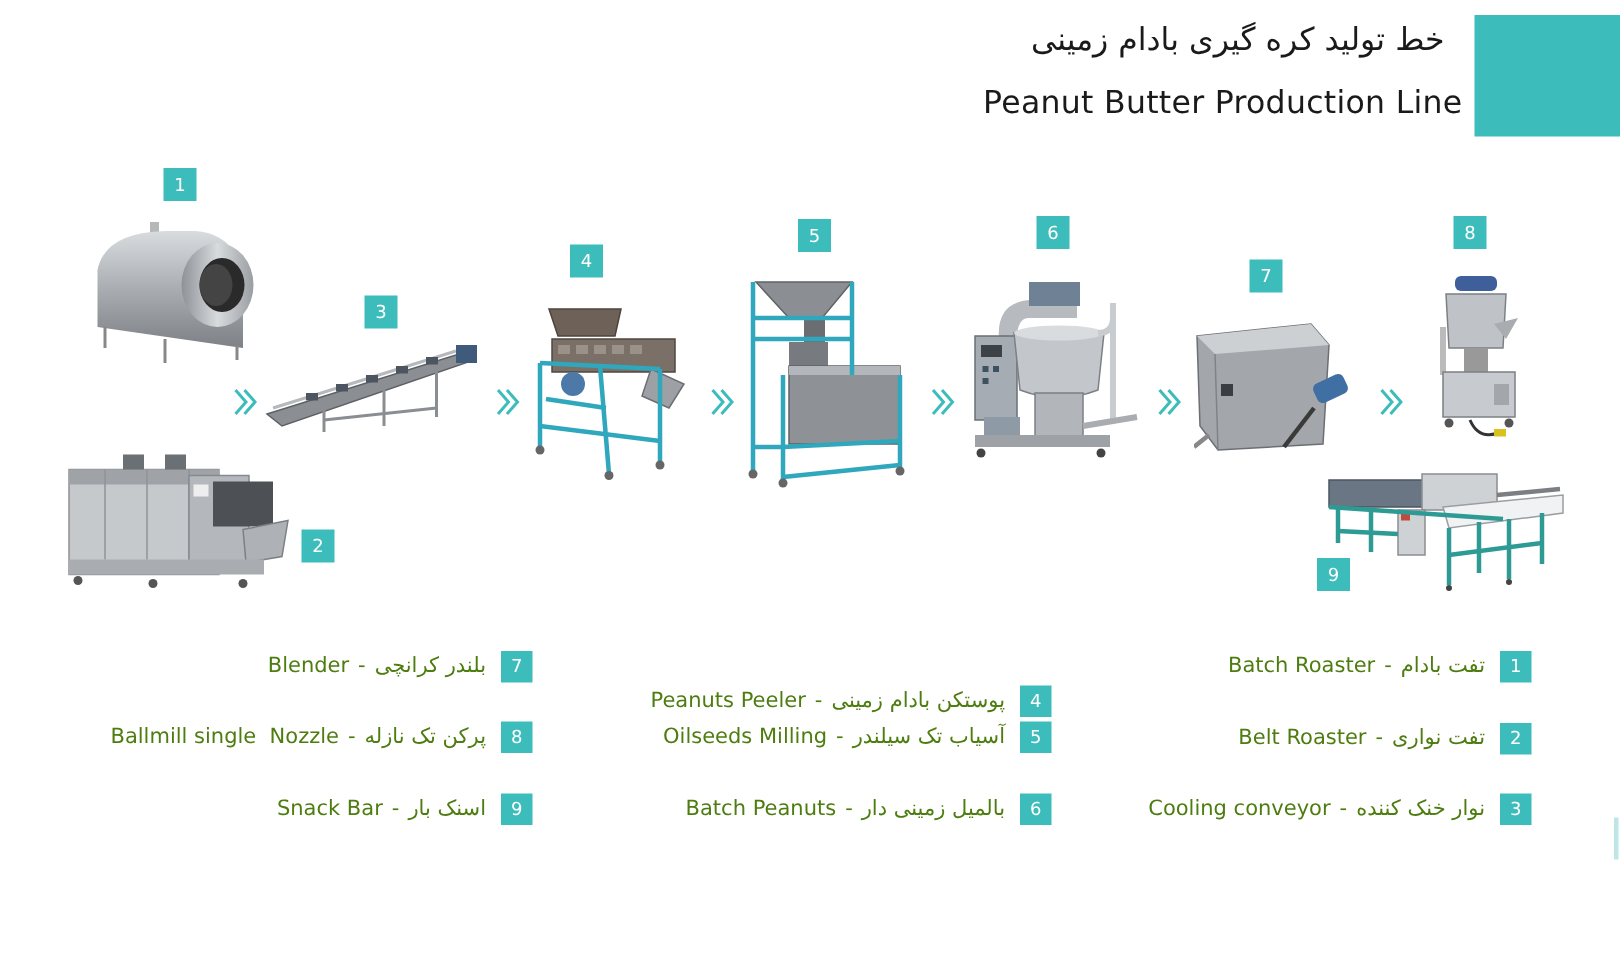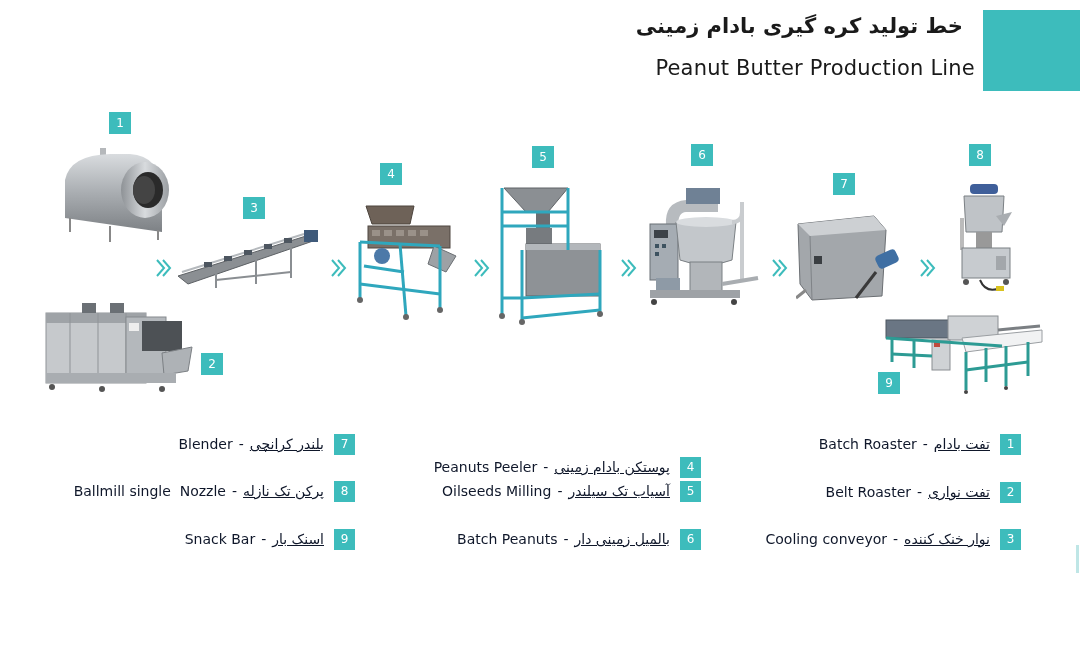--- a/index.html
+++ b/index.html
@@ -1,32 +1,32 @@
 <!DOCTYPE html>
 <html><head>
 <meta charset="utf-8">
 <style>
   * { margin: 0; padding: 0; box-sizing: border-box; }
   html, body { width: 1080px; height: 651px; background: #ffffff; overflow: hidden; }
   body { position: relative; font-family: "DejaVu Sans", "Liberation Sans", sans-serif; color: #222; }
 
-  .title-fa { position: absolute; right: 117px; top: 14px; font-size: 21px; font-weight: bold; color: #1a1a1a; direction: rtl; }
+  .title-fa { position: absolute; right: 117px; top: 14px; font-size: 21px; font-weight: normal; color: #1a1a1a; direction: rtl; }
   .title-en { position: absolute; right: 105px; top: 56px; font-size: 21px; color: #1a1a1a; letter-spacing: 0.2px; }
   .title-block { position: absolute; left: 983px; top: 10px; width: 97px; height: 81px; background: #3dbcbc; }
 
   .badge { position: absolute; width: 22px; height: 22px; background: #3dbcbc; color: #fff; font-size: 12px;
            display: flex; align-items: center; justify-content: center; }
 
   .arrow { position: absolute; width: 18px; height: 20px; }
 
   .machine { position: absolute; }
 
   .legend-row { position: absolute; display: flex; align-items: center; height: 22px; }
-  .legend-text { font-size: 14px; color: #0f172a; white-space: nowrap; }
-  .legend-fa { direction: rtl; unicode-bidi: embed; text-decoration: underline; }
+  .legend-text { font-size: 14px; color: #4d7c0f; white-space: nowrap; }
+  .legend-fa { direction: rtl; unicode-bidi: embed; }
   .legend-sep { margin: 0 6px; }
   .legend-badge { width: 21px; height: 21px; background: #3dbcbc; color: #fff; font-size: 12px;
                   display: flex; align-items: center; justify-content: center; margin-left: 10px; }
 
   .edge-mark { position: absolute; left: 1076px; top: 545px; width: 3px; height: 28px; background: #bfe6e6; }
 </style>
 </head>
 <body>
 
 <div class="title-fa">خط تولید کره گیری بادام زمینی</div>

